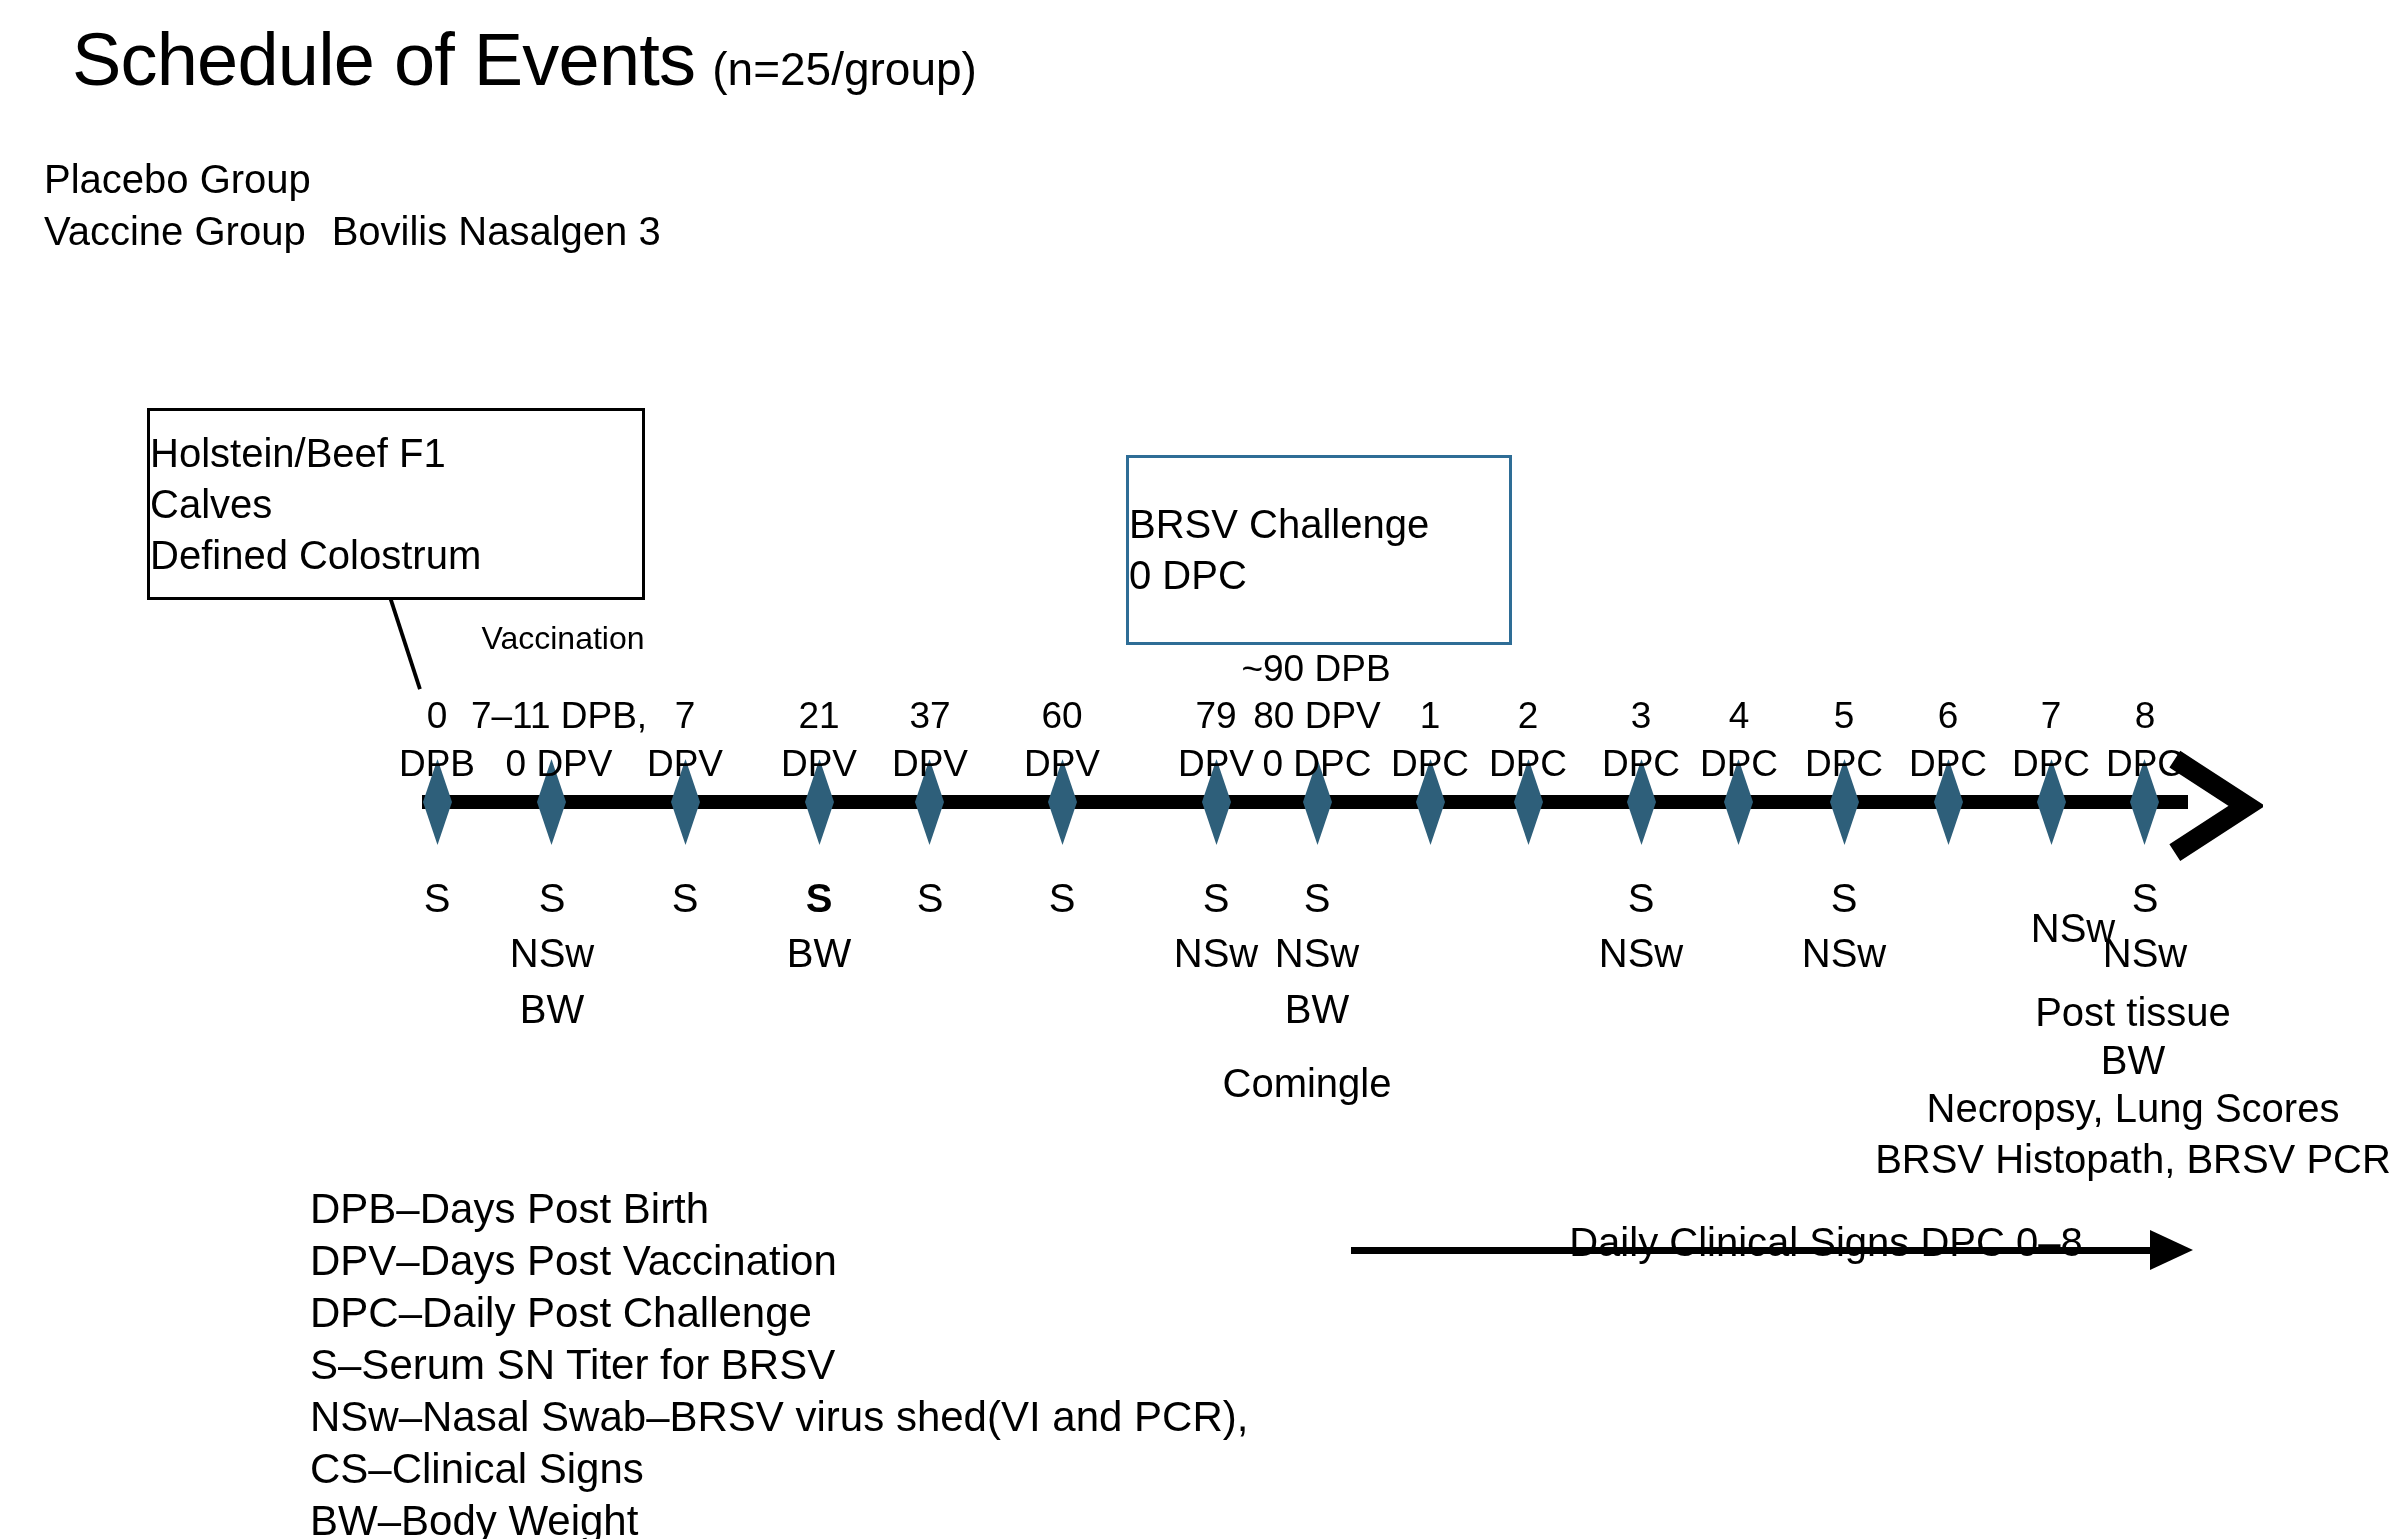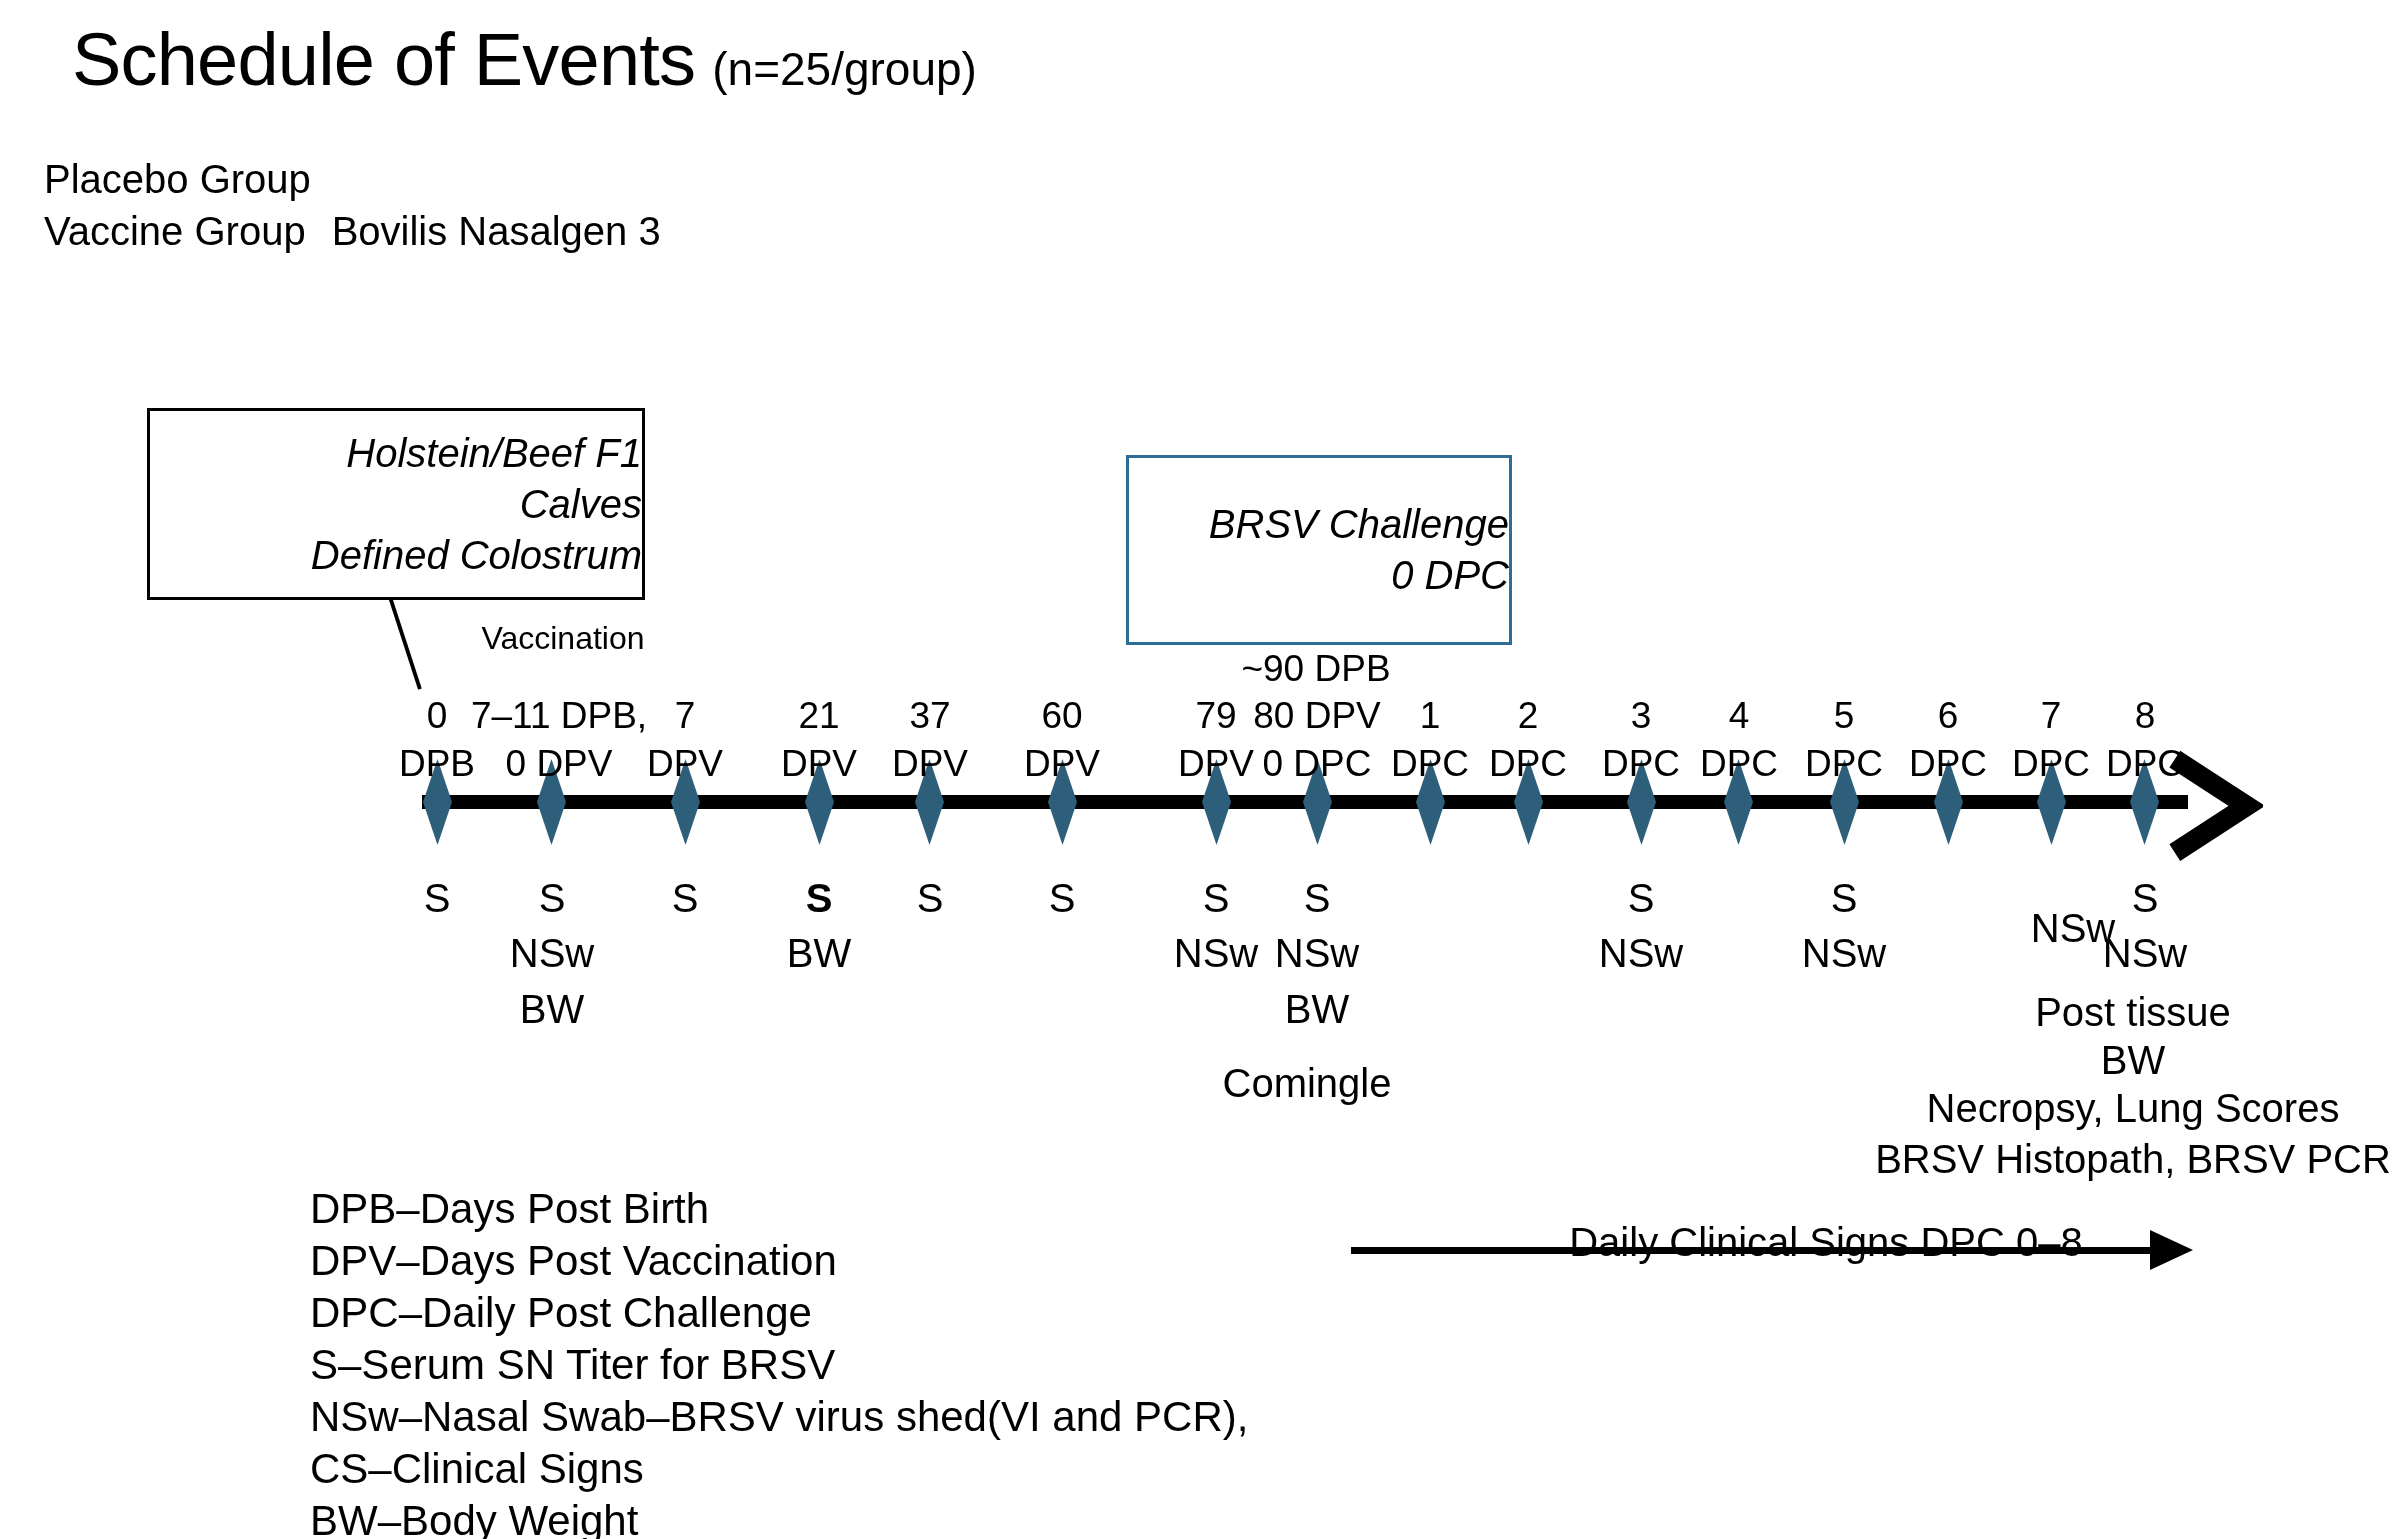--- a/index.html
+++ b/index.html
@@ -5,21 +5,21 @@
   html,body{margin:0;padding:0;background:#ffffff;}
   body{font-family:"Liberation Sans","DejaVu Sans",sans-serif;color:#000;}
   .canvas{position:relative;width:2401px;height:1540px;background:#ffffff;overflow:hidden;}
   .abs{position:absolute;}
   .ctr{transform:translateX(-50%);white-space:nowrap;}
   .title-row{left:44px;top:17px;display:flex;align-items:baseline;gap:17px;margin-left:28px;}
   .title-main{font-size:74px;letter-spacing:-0.8px;}
   .title-suffix{font-size:46px;}
   .group-line{left:44px;font-size:40px;white-space:nowrap;display:flex;gap:26px;}
   .infobox{border:3.1px solid #000;display:flex;flex-direction:column;justify-content:center;
-           text-align:right;font-size:40px;line-height:51px;font-style:italic;}
+           text-align:left;font-size:40px;line-height:51px;}
   .vacc{font-size:32px;}
   .small-note{font-size:37px;}
   .ticklabel{font-size:37px;line-height:48px;text-align:center;}
   .below{font-size:40px;line-height:44px;text-align:center;}
   .diamond{width:29px;height:86px;background:var(--marker,#2E5F7A);
            clip-path:polygon(50% 0,100% 50%,50% 100%,0 50%);}
   .tl-line{background:#000;}
   .legend-box{font-size:42px;line-height:52px;white-space:nowrap;}
   .daily-label{font-size:40px;}
   .necro-line{font-size:40px;}

